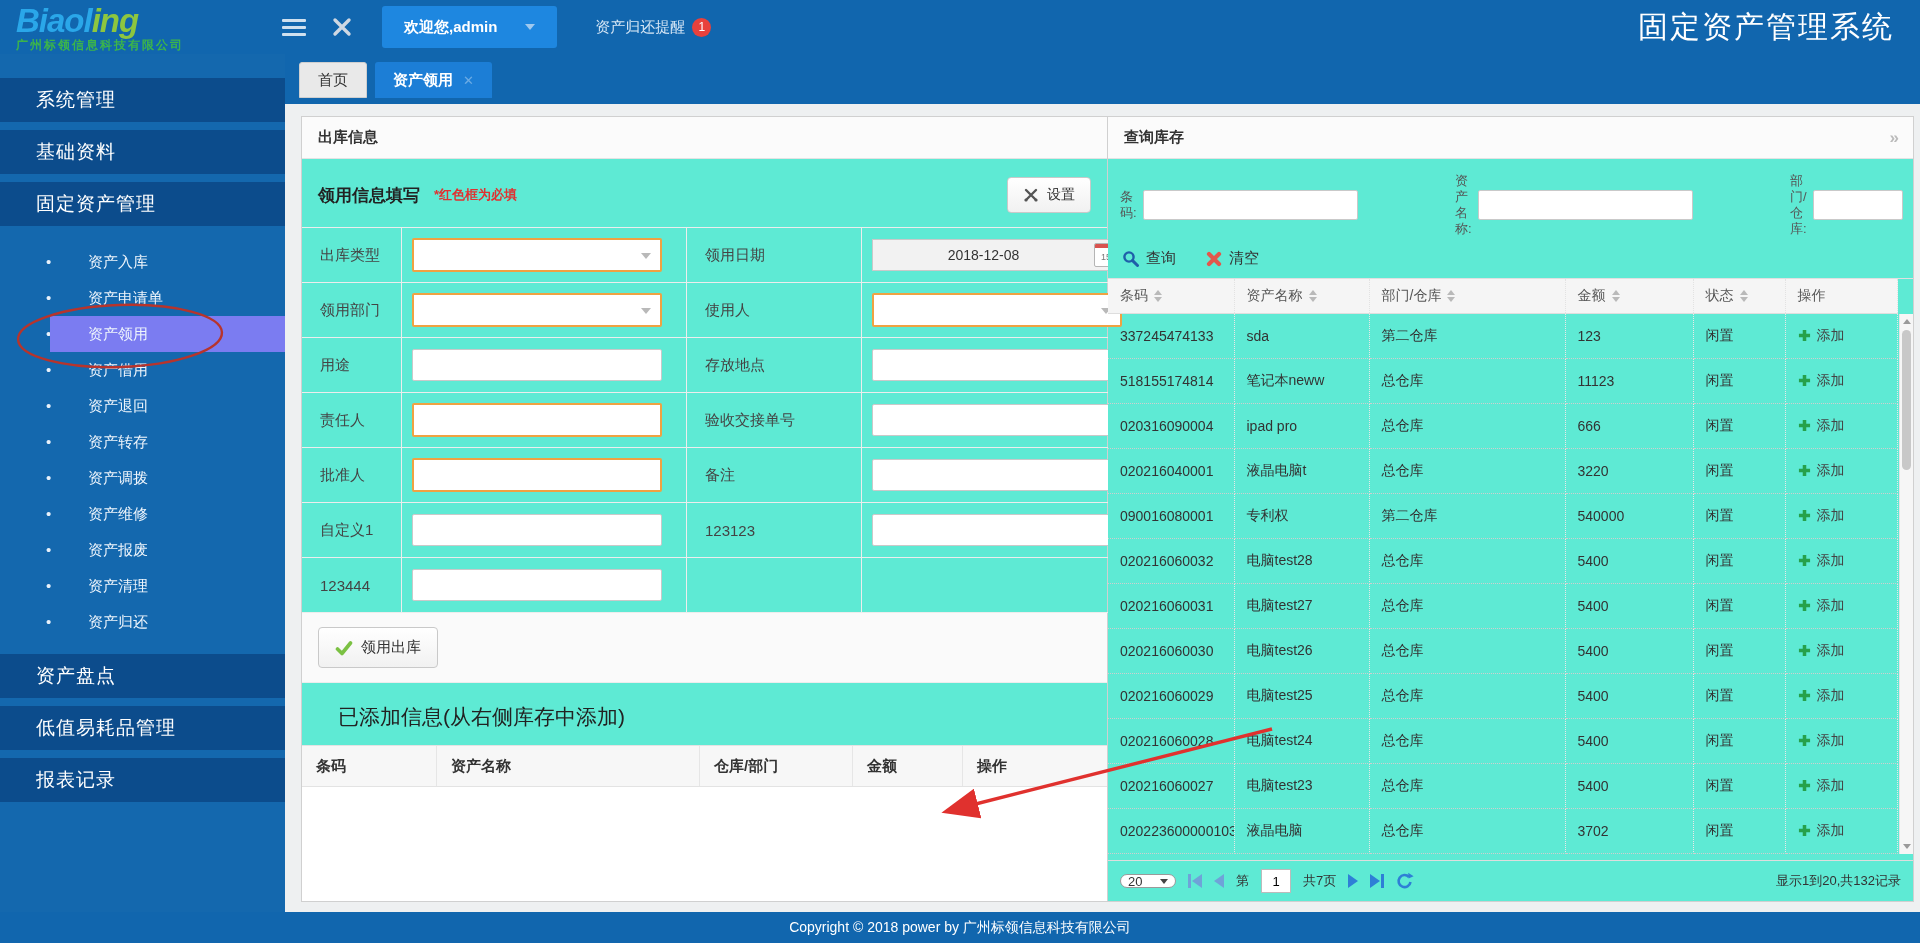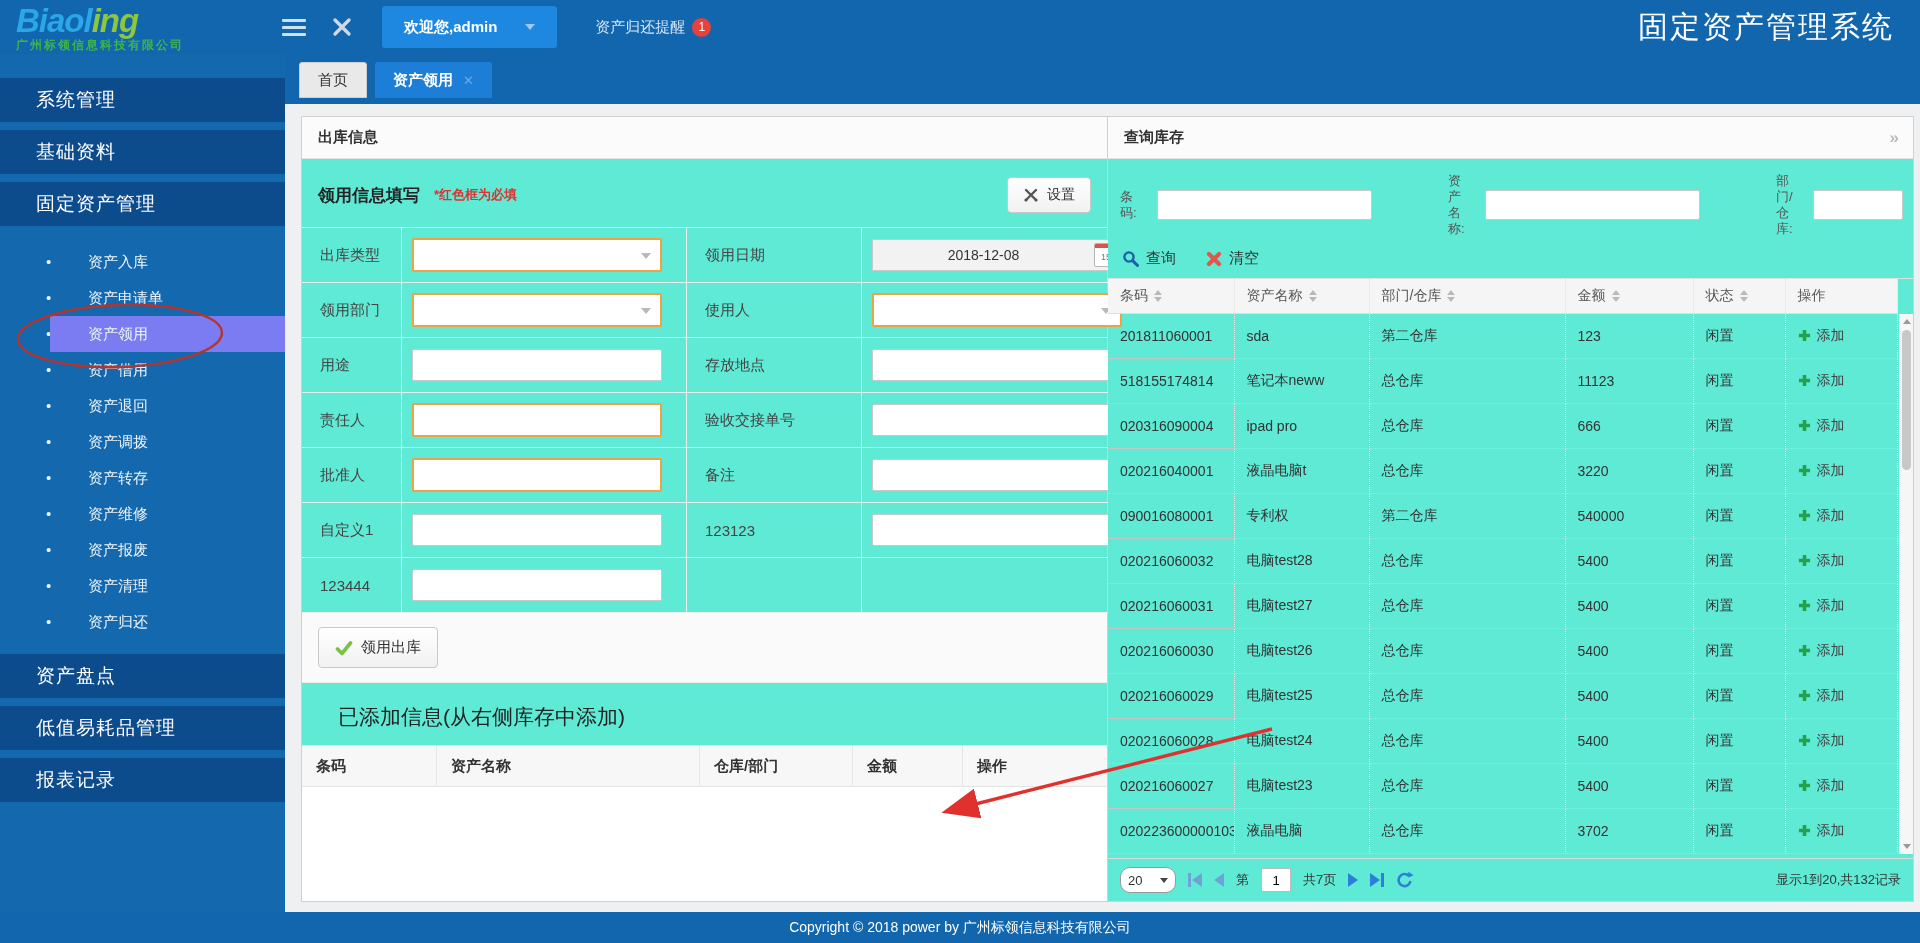--- a/index.html
+++ b/index.html
@@ -67,21 +67,21 @@
   .submit-row { padding:14px 16px; background:#fafafa; border-bottom:1px solid #ededed; }
   .btn-submit { padding:10px 16px; font-size:15px; }
   .added-title { font-size:21px; color:#222; padding:20px 16px 14px; font-weight:500;margin-left:20px; }
   .added-grid { display:grid; grid-template-columns:135px 263px 153px 110px 1fr; border-top:1px solid #e3e3e3; border-bottom:1px solid #e3e3e3; }
   .added-grid .hcell { background:#f7f7f7; height:40px; display:flex; align-items:center; padding-left:14px; border-right:1px solid #e6e6e6; font-size:15px; color:#333; font-weight:bold; }
   .added-grid .hcell:last-child { border-right:none; }
   .added-empty { flex:1; background:#fff; }
 
   
   .search-area { display:flex; justify-content:space-between; align-items:center; padding:14px 10px 8px 12px; flex:none; }
-  .sgroup { display:flex; align-items:center;gap:14px; }
+  .sgroup { display:flex; align-items:center; }
   .slabel { width:16px; font-size:13px; color:#555; line-height:16px; word-break:break-all; margin-right:7px; }
   .sinput { height:30px; border:1px solid #c9c9c9; border-radius:2px; width:215px; font-size:14px; padding:0 6px; }
   .sinput.short { width:90px; }
   .actions-row { display:flex; align-items:center; gap:30px; padding:4px 12px 10px 14px; flex:none; }
   .icon-link { display:flex; align-items:center; gap:7px; font-size:15px; color:#333; cursor:pointer; }
 
   .inv-wrap { position:relative; border-top:1px solid #e0e0e0; flex:none; }
   table.inv { border-collapse:collapse; width:calc(100% - 15px); table-layout:fixed; }
   table.inv th { background:#f5f5f5; height:34px; text-align:left; padding-left:12px; font-size:14px; color:#555; font-weight:normal; border-bottom:1px solid #dedede; border-right:1px dotted #e2e2e2; }
   table.inv td { height:45px; border-bottom:1px dotted #cfcfcf; border-right:1px dotted #e8e8e8; padding-left:12px; font-size:14px; color:#333; overflow:hidden; white-space:nowrap; }
@@ -91,21 +91,21 @@
   .op-cell { cursor:pointer; } .op-cell svg { vertical-align:-2px; margin-right:6px; }
   .add-txt { color:#444; font-size:14px; }
   .vscroll { position:absolute; top:35px; bottom:0; right:0; width:14px; background:#f6f6f6; border-left:1px solid #e4e4e4; }
   .sb-btn { height:14px; display:flex; align-items:center; justify-content:center; }
   .sb-btn i { width:0; height:0; border-left:4px solid transparent; border-right:4px solid transparent; display:block; }
   .sb-btn.up i { border-bottom:5px solid #9a9a9a; } .sb-btn.dn i { border-top:5px solid #9a9a9a; }
   .sb-btn.dn { position:absolute; bottom:0; left:0; right:0; }
   .sb-thumb { position:absolute; top:16px; left:2px; width:9px; height:140px; background:#c8c8c8; border-radius:5px; }
 
   .pagbar { margin-top:auto; display:flex; align-items:center; gap:12px; padding:8px 12px; border-top:1px solid #ddd; flex:none; font-size:13px; color:#333; }
-  .psize { width:56px; height:26px; border:1px solid #9a9a9a; border-radius:10px; display:flex; align-items:center; justify-content:space-between; padding:0 7px; cursor:pointer; background:#fff; }
+  .psize { width:56px; height:14px; border:1px solid #9a9a9a; border-radius:10px; display:flex; align-items:center; justify-content:space-between; padding:0 7px; cursor:pointer; background:#fff; }
   .psize .scaret { width:0; height:0; border-left:4px solid transparent; border-right:4px solid transparent; border-top:5px solid #444; }
   .pgico { display:flex; align-items:center; cursor:pointer; gap:1px; }
   .tri-l { width:0; height:0; border-top:7px solid transparent; border-bottom:7px solid transparent; border-right:10px solid #6fa3d8; }
   .tri-r { width:0; height:0; border-top:7px solid transparent; border-bottom:7px solid transparent; border-left:10px solid #2e7fd6; }
   .pbar-l { width:3px; height:14px; background:#6fa3d8; } .pbar-r { width:3px; height:14px; background:#2e7fd6; }
   .pginp { width:30px; height:24px; border:1px solid #bbb; text-align:center; font-size:13px; }
   .recinfo { margin-left:auto; font-size:13px; }
 
   .footer { height:31px; background:#1166ae; display:flex; align-items:center; justify-content:center; color:#fff; font-size:14px; }
 
@@ -145,22 +145,22 @@
   <div class="sidebar">
     <div class="side-section first">系统管理</div>
     <div class="side-section">基础资料</div>
     <div class="side-section">固定资产管理</div>
     <div class="side-sub">
       <div class="side-item"><span class="lbl">资产入库</span></div>
       <div class="side-item"><span class="lbl">资产申请单</span></div>
       <div class="side-item active"><span class="hl"></span><span class="lbl">资产领用</span></div>
       <div class="side-item"><span class="lbl">资产借用</span></div>
       <div class="side-item"><span class="lbl">资产退回</span></div>
+      <div class="side-item"><span class="lbl">资产转存</span></div>
       <div class="side-item"><span class="lbl">资产调拨</span></div>
-      <div class="side-item"><span class="lbl">资产转存</span></div>
       <div class="side-item"><span class="lbl">资产维修</span></div>
       <div class="side-item"><span class="lbl">资产报废</span></div>
       <div class="side-item"><span class="lbl">资产清理</span></div>
       <div class="side-item"><span class="lbl">资产归还</span></div>
     </div>
     <div class="side-section">资产盘点</div>
     <div class="side-section">低值易耗品管理</div>
     <div class="side-section">报表记录</div>
   </div>
 
@@ -358,21 +358,21 @@
                     </span></th>
                 <th><span>状态</span><span class="sort">
                       <i class="up"></i>
                       <i class="dn"></i>
                     </span></th>
                 <th><span>操作</span></th>
               </tr>
             </thead>
             <tbody>
   <tr>
-    <td>201811060001</td>
+    <td>337245474133</td>
     <td>sda</td>
     <td>第二仓库</td>
     <td>123</td>
     <td>闲置</td>
     <td class="op-cell"><svg width="13" height="13" viewBox="0 0 14 14">
                       <path d="M7 1 V13 M1 7 H13" stroke="#26a14b" stroke-width="3.8"></path>
                     </svg><span class="add-txt">添加</span></td>
   </tr>
 
   <tr>

